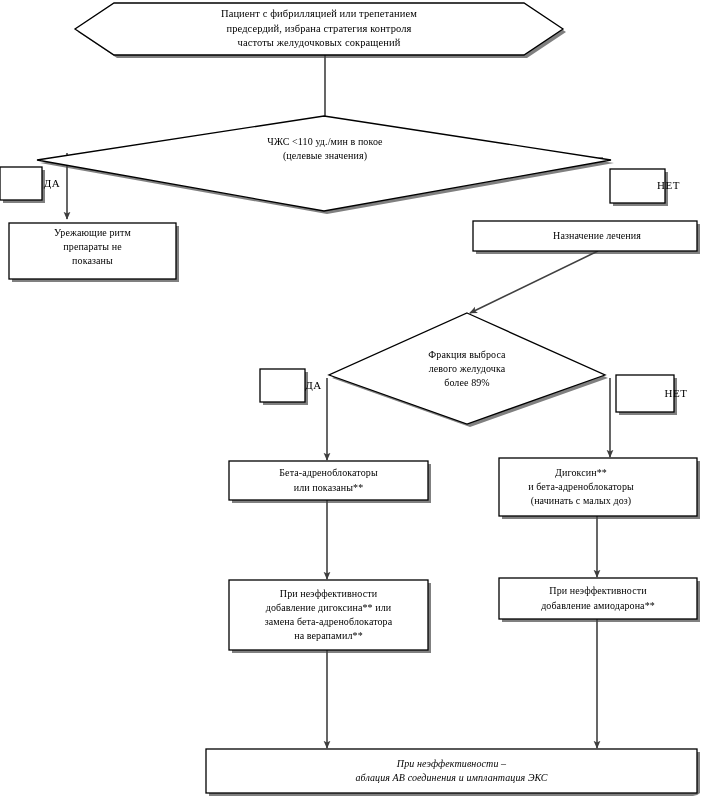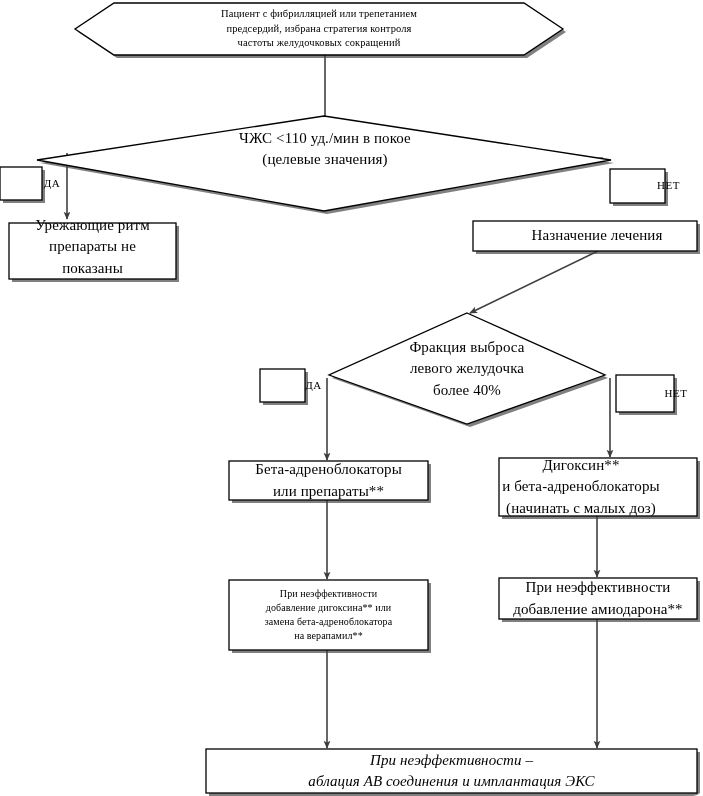--- a/index.html
+++ b/index.html
@@ -23,21 +23,21 @@
     width: 703px;
     height: 796px;
   }
   .node-label {
     position: absolute;
     display: flex;
     align-items: center;
     justify-content: center;
     text-align: center;
     font-family: "Liberation Serif", "DejaVu Serif", serif;
-    font-size: 15px;
+    font-size: 10px;
     line-height: 1.42;
     color: #000000;
     letter-spacing: 0.1px;
     pointer-events: none;
     white-space: pre-line;
   }
   .node-label.small {
     font-size: 10px;
   }
   .yn-label {
@@ -125,24 +125,24 @@
 (целевые значения)</div>
 
   <div class="node-label" style="left:9px;   top:223px; width:167px; height:48px;">Урежающие ритм
 препараты не
 показаны</div>
 
   <div class="node-label" style="left:485px; top:221px; width:224px; height:30px;">Назначение лечения</div>
 
   <div class="node-label" style="left:367px; top:342px; width:200px; height:54px;">Фракция выброса
 левого желудочка
-более 40%</div>
+более 89%</div>
 
   <div class="node-label" style="left:229px; top:461px; width:199px; height:39px;">Бета-адреноблокаторы
-или препараты**</div>
+или показаны**</div>
 
   <div class="node-label" style="left:499px; top:458px; width:164px; height:58px;">Дигоксин**
 и бета-адреноблокаторы
 (начинать с малых доз)</div>
 
   <div class="node-label small" style="left:229px; top:580px; width:199px; height:70px;">При неэффективности
 добавление дигоксина** или
 замена бета-адреноблокатора
 на верапамил**</div>
 

